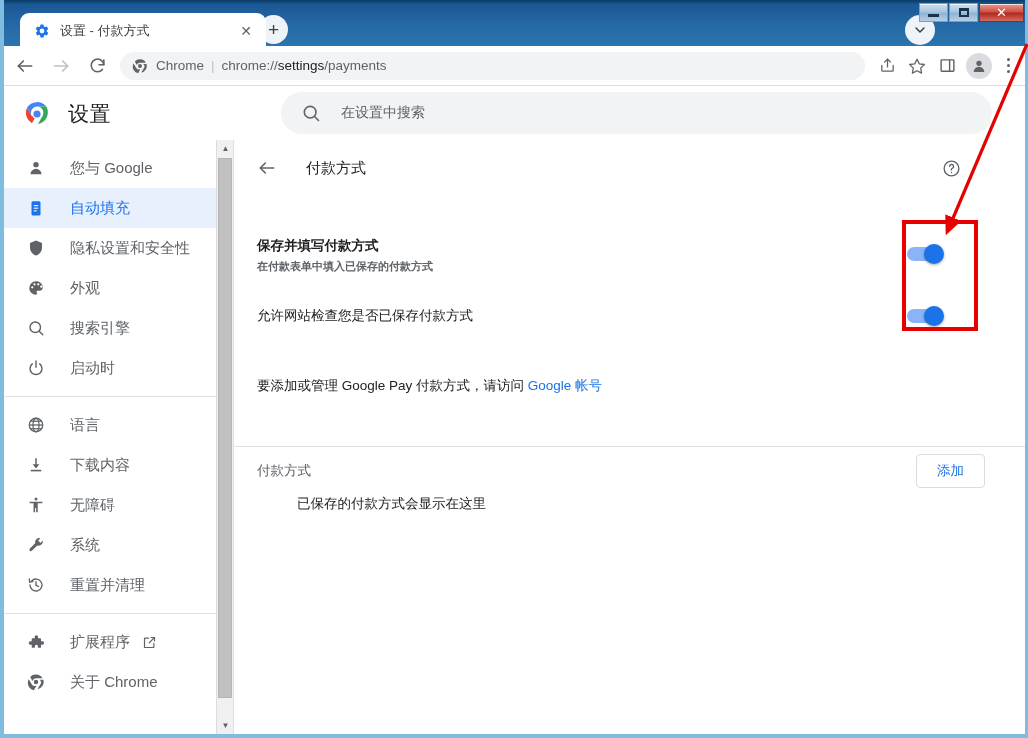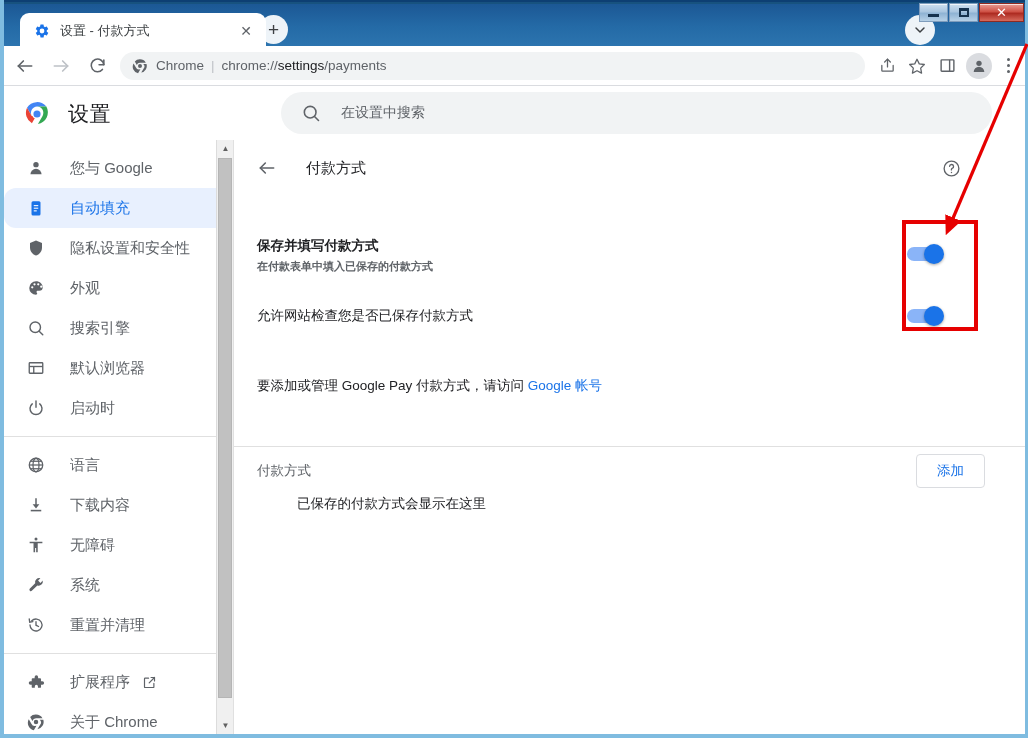--- a/index.html
+++ b/index.html
@@ -164,21 +164,21 @@
     position: relative; overflow: hidden;
   }
   .side-group { padding-top: 8px; }
   .side-item {
     height: 40px; display: flex; align-items: center;
     padding-left: 22px; border-radius: 0 20px 20px 0;
     margin-right: 0px;
     color: #5f6368; font-size: 15px;
   }
   .side-item .sico { width: 20px; height: 20px; flex: 0 0 20px; margin-right: 24px; display:flex; align-items:center; justify-content:center; }
-  .side-item.active { background: #e8f0fe; color: #1a73e8; border-radius: 12px; }
+  .side-item.active { background: #e8f0fe; color: #1a73e8; }
   .side-item.active .sico { color: #1a73e8; }
   .side-sep { height: 1px; background: #e0e0e0; margin: 8px 0 8px 0; width: 229px; }
   .ext-link-ico { margin-left: 12px; width: 15px; height: 15px; color: #5f6368; }
 
   
   .sb-track {
     position: absolute; right: 0; top: 0; width: 17px; height: 594px;
     background: #f0f0f0; border-left: 1px solid #dcdcdc;
   }
   .sb-arrow {
@@ -441,30 +441,20 @@
         <div class="side-item">
           <span class="sico">
             <svg width="18" height="18" viewBox="0 0 24 24" fill="none" stroke="currentColor" stroke-width="1.9" stroke-linecap="round">
                 <circle cx="11" cy="11" r="7"></circle>
                 <line x1="16.2" y1="16.2" x2="21" y2="21"></line>
               </svg>
           </span>
           <span>搜索引擎</span>
         </div>
 
-        <div class="side-item">
-          <span class="sico">
-            <svg width="18" height="18" viewBox="0 0 24 24" fill="none" stroke="currentColor" stroke-width="1.8">
-                <rect x="3" y="5" width="18" height="14" rx="1"></rect>
-                <line x1="3" y1="10" x2="21" y2="10"></line>
-                <line x1="9" y1="10" x2="9" y2="19"></line>
-              </svg>
-          </span>
-          <span>默认浏览器</span>
-        </div>
 
         <div class="side-item">
           <span class="sico">
             <svg width="18" height="18" viewBox="0 0 24 24" fill="none" stroke="currentColor" stroke-width="1.9" stroke-linecap="round">
                 <path d="M17 6.5a8 8 0 1 1-10 0"></path>
                 <line x1="12" y1="2.5" x2="12" y2="11"></line>
               </svg>
           </span>
           <span>启动时</span>
         </div>

